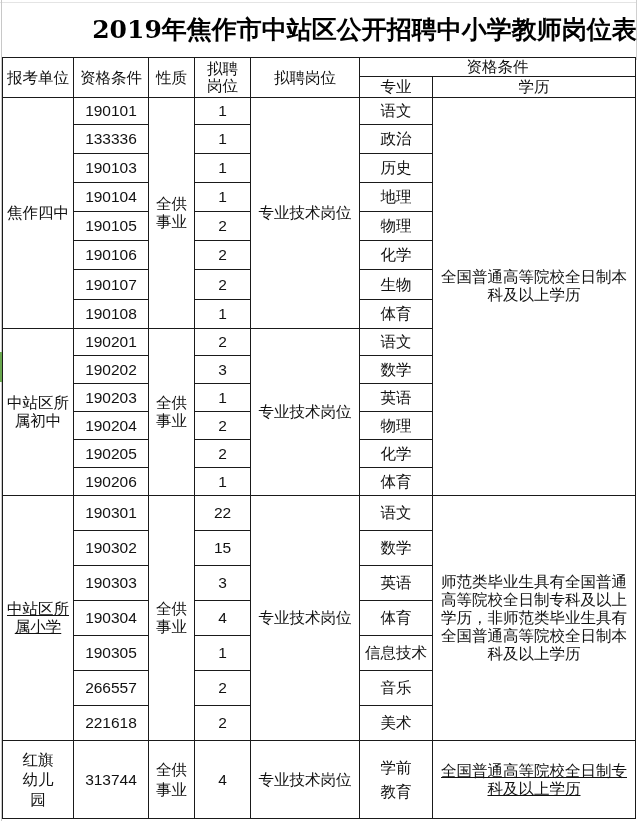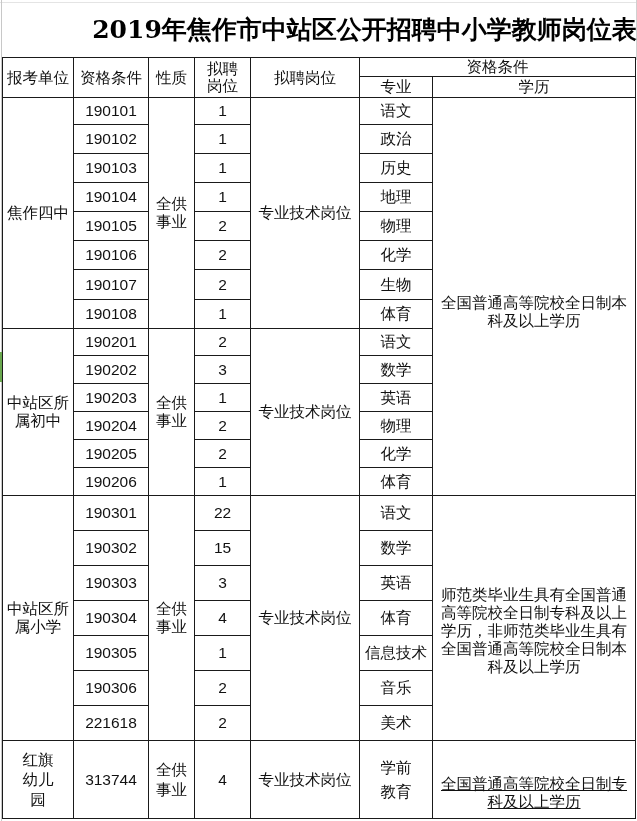--- a/index.html
+++ b/index.html
@@ -10,21 +10,21 @@
   .frame-top { position: absolute; left: 0; top: 2px; width: 637px; height: 1px; background: #e4e4e4; }
   .green-mark { position: absolute; left: 0; top: 352px; width: 3px; height: 30px; background: #6aa84f; }
   .title { position: absolute; left: 0; top: 10px; width: 637px; height: 40px; text-align: center;
            font-family: "DejaVu Serif", "Liberation Serif", serif; font-weight: bold; font-size: 25px;
            line-height: 40px; letter-spacing: 0px; color: #000; padding-left: 46px; }
   table.grid { position: absolute; left: 2px; top: 57px; border-collapse: collapse; table-layout: fixed; }
   table.grid td { border: 1.3px solid #1a1a1a; padding: 0; text-align: center; vertical-align: middle;
                   font-size: 15.5px; line-height: 18px; overflow: hidden; }
   .num { font-family: Liberation Sans, sans-serif; font-size: 14.5px; }
   .edu { padding: 0 2px !important; }
-  .edu span { display: inline-block; margin-top: 26px; }
+  .edu span { display: inline-block; }
 </style>
 </head>
 <body>
 
 <div class="frame-top"></div>
 <div class="frame-left"></div>
 <div class="frame-right"></div>
 <div class="green-mark"></div>
 
 <div class="title">2019年焦作市中站区公开招聘中小学教师岗位表</div>
@@ -62,21 +62,21 @@
       <td rowspan="8"><span style="display:inline-block;width:34px;word-break:break-all;">全供事业</span></td>
       <td class="num">1</td>
       <td rowspan="8">专业技术岗位</td>
       <td>语文</td>
       <td rowspan="14" class="edu" style="vertical-align:top;padding-top:0;">
         <div style="height:170px"></div>
         <span style="display:inline-block;width:190px;">全国普通高等院校全日制本科及以上学历</span>
       </td>
     </tr>
     <tr style="height:29px">
-      <td class="num">190102</td>
+      <td class="num">133336</td>
       <td class="num">1</td>
       <td>政治</td>
     </tr>
     <tr style="height:29px">
       <td class="num">190103</td>
       <td class="num">1</td>
       <td>历史</td>
     </tr>
     <tr style="height:29px">
       <td class="num">190104</td>
@@ -132,21 +132,21 @@
       <td class="num">2</td>
       <td>化学</td>
     </tr>
     <tr style="height:28px">
       <td class="num">190206</td>
       <td class="num">1</td>
       <td>体育</td>
     </tr>
 
     <tr style="height:35px">
-      <td rowspan="7"><span style="display:inline-block;width:64px;word-break:break-all;">中站区所属小学</span></td>
+      <td rowspan="7"><span style="display:inline-block;width:64px;word-break:break-all;text-decoration:underline;">中站区所属小学</span></td>
       <td class="num">190301</td>
       <td rowspan="7"><span style="display:inline-block;width:34px;word-break:break-all;">全供事业</span></td>
       <td class="num">22</td>
       <td rowspan="7">专业技术岗位</td>
       <td>语文</td>
       <td rowspan="7" class="edu">
         <span style="display:inline-block;width:192px;word-break:break-all;">师范类毕业生具有全国普通高等院校全日制专科及以上学历，非师范类毕业生具有全国普通高等院校全日制本科及以上学历</span>
       </td>
     </tr>
     <tr style="height:35px">
@@ -163,21 +163,21 @@
       <td class="num">190304</td>
       <td class="num">4</td>
       <td>体育</td>
     </tr>
     <tr style="height:35px">
       <td class="num">190305</td>
       <td class="num">1</td>
       <td>信息技术</td>
     </tr>
     <tr style="height:35px">
-      <td class="num">190306</td>
+      <td class="num">266557</td>
       <td class="num">2</td>
       <td>音乐</td>
     </tr>
     <tr style="height:35px">
       <td class="num">221618</td>
       <td class="num">2</td>
       <td>美术</td>
     </tr>
 
     <tr style="height:78px">

